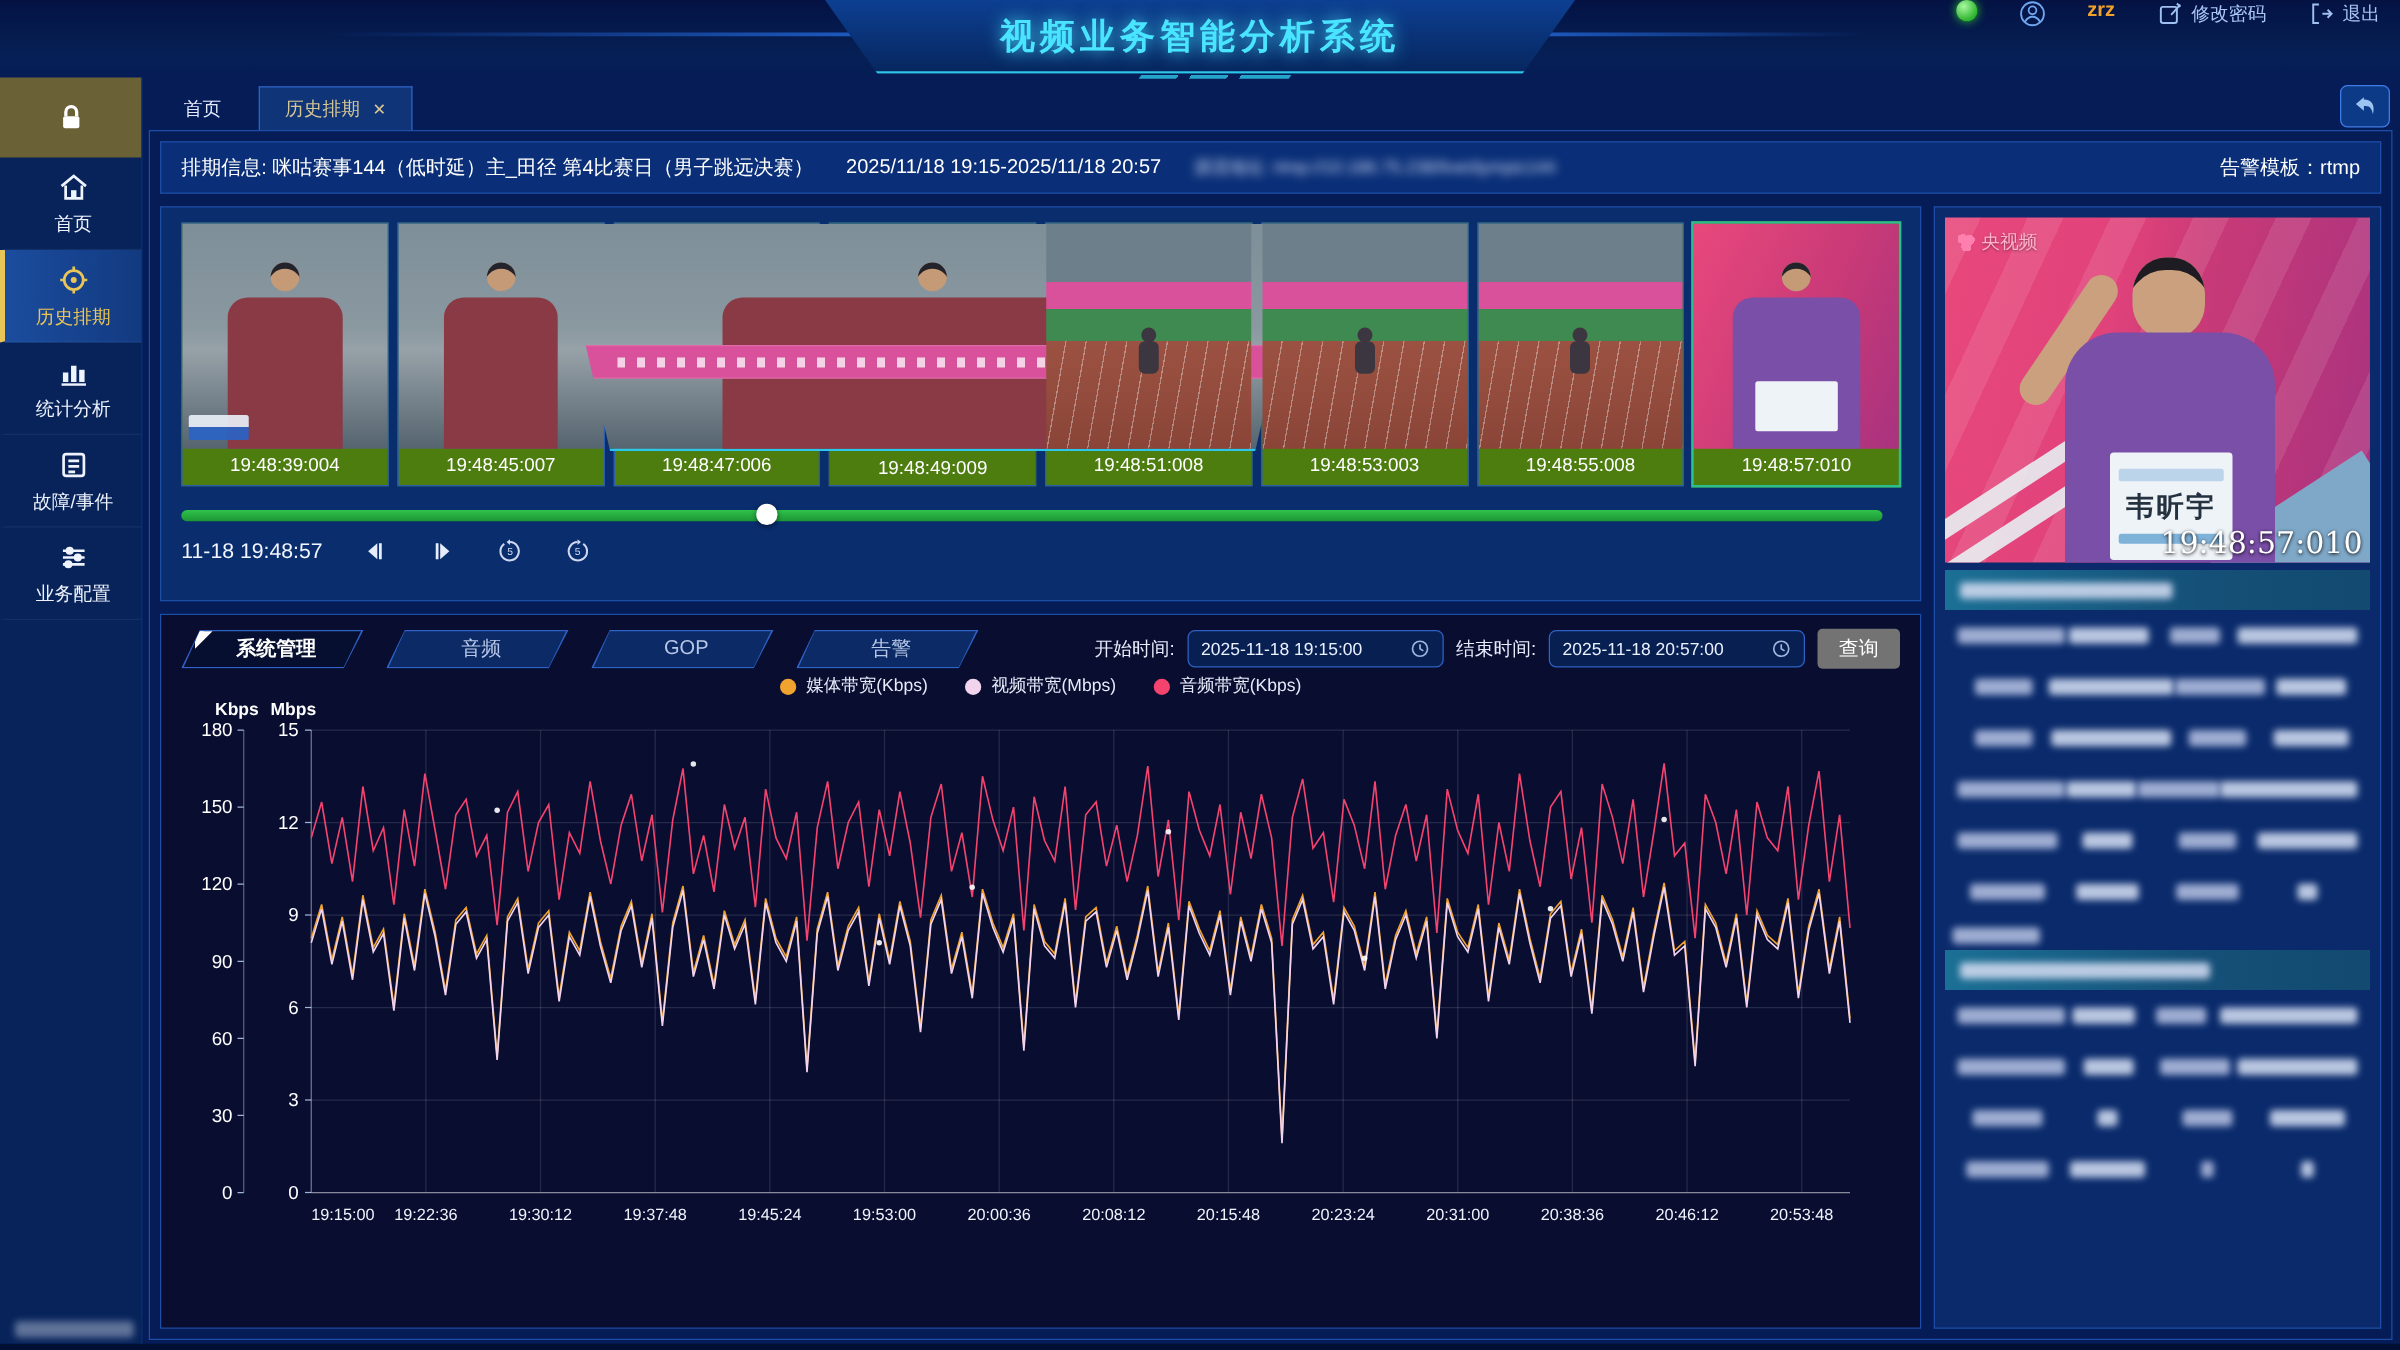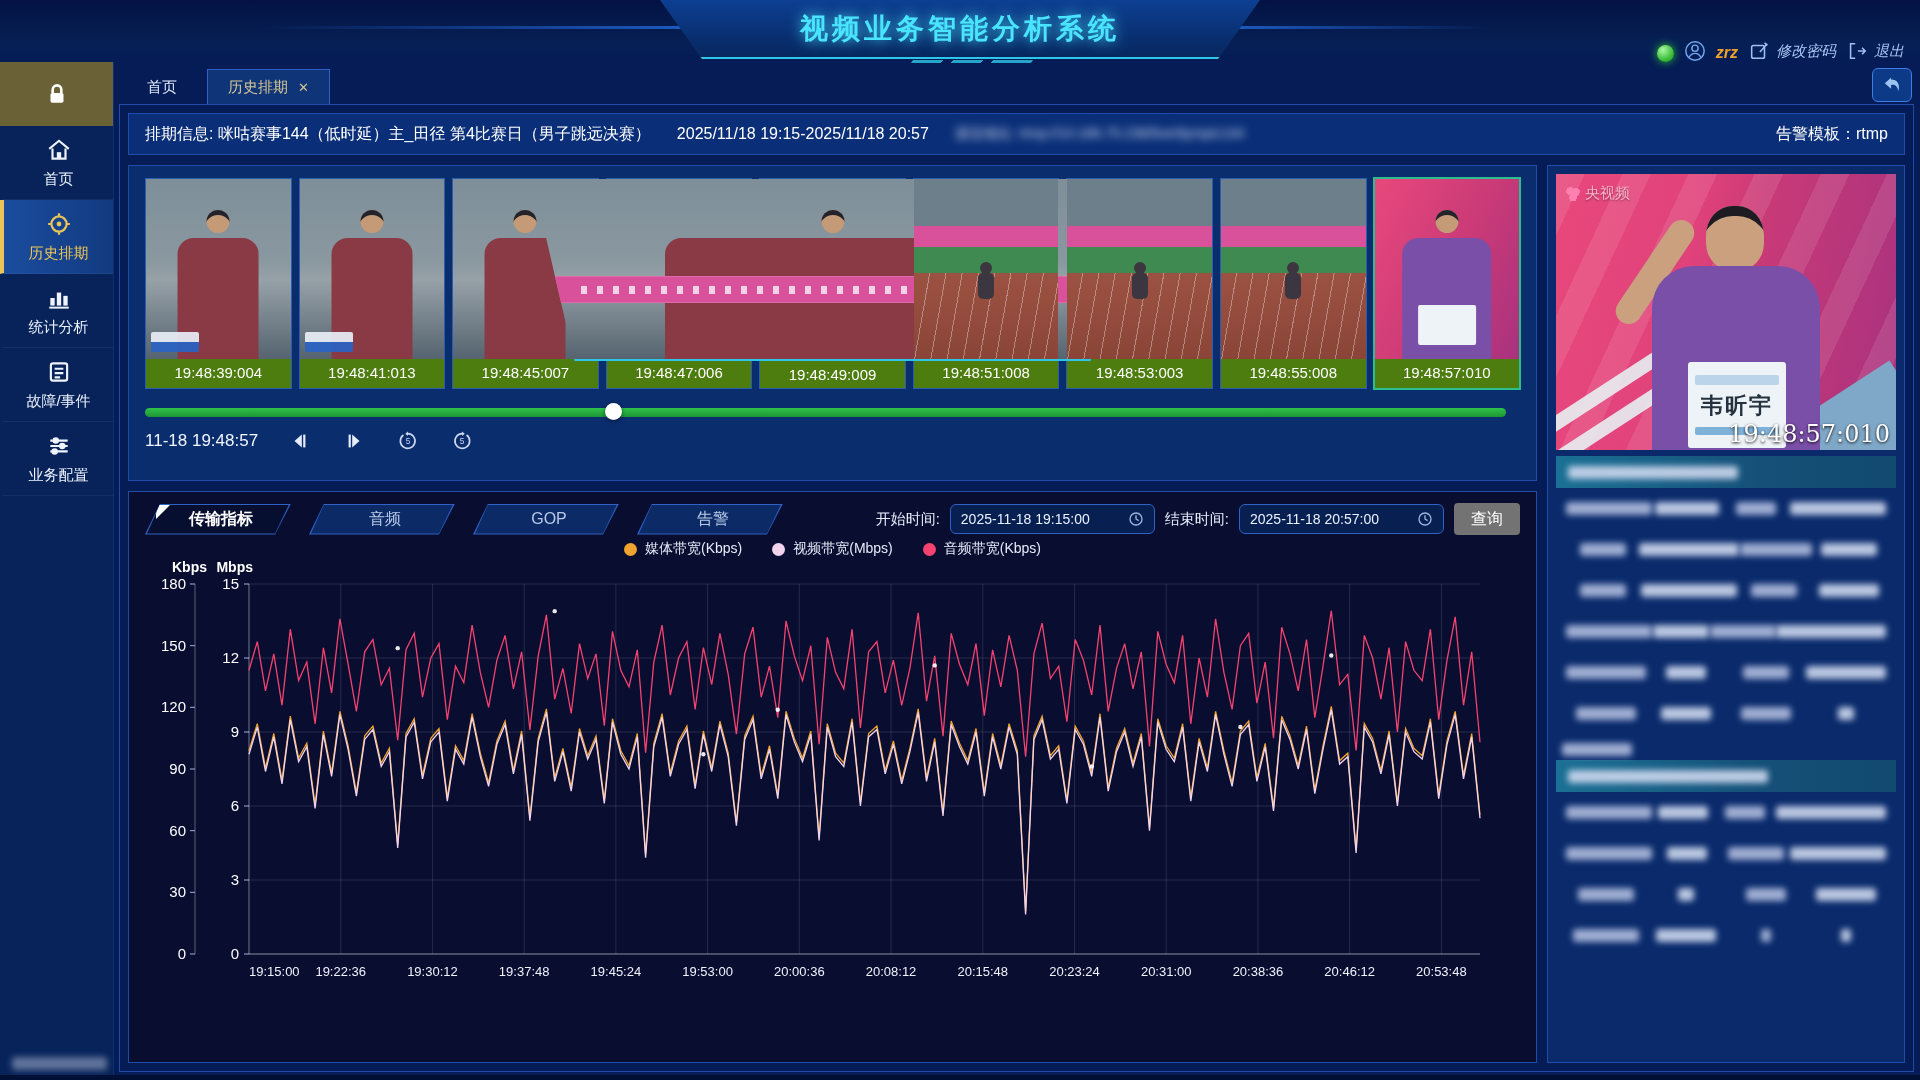--- a/index.html
+++ b/index.html
@@ -14,22 +14,22 @@
   .hdr-streak.r{right:430px;width:260px;background:linear-gradient(270deg,transparent,#1d5ac0);}
   .banner{position:absolute;left:50%;top:0;transform:translateX(-50%);
     width:600px;height:57px;display:flex;align-items:center;justify-content:center;
     background:linear-gradient(180deg,#0d3f92,#07275f);
     clip-path:polygon(0 0,100% 0,93% 100%,7% 100%);
     border-bottom:2px solid #2ec6e8;box-shadow:0 2px 14px rgba(46,198,232,.35);}
   .app-title{font-size:28px;font-weight:bold;color:#49e4ff;letter-spacing:4px;
     text-shadow:0 0 14px rgba(73,228,255,.9);}
   .banner-dash{position:absolute;top:60px;left:50%;width:120px;height:3px;transform:translateX(-40%) skewX(-35deg);
     background:linear-gradient(90deg,#2ec6e8 0 30px,transparent 30px 40px,#2ec6e8 40px 70px,transparent 70px 80px,#2ec6e8 80px 100%);opacity:.8;}
-  .user-cluster{position:absolute;right:16px;top:0;height:62px;display:flex;align-items:flex-end;gap:10px;
-    color:#a9c6f5;font-size:15px;font-style:italic;}
+  .user-cluster{position:absolute;right:16px;top:0;height:62px;display:flex;align-items:flex-start;gap:33px;
+    color:#a9c6f5;font-size:15px;}
   .green-dot{width:17px;height:17px;border-radius:50%;
     background:radial-gradient(circle at 35% 30%,#a8f7a0,#2db52d 70%);box-shadow:0 0 8px #2fc231;}
   .username{color:#f0a22a;font-weight:bold;font-size:16px;}
   .hdr-btn{display:flex;align-items:center;gap:6px;cursor:pointer;}
   .hdr-ico{width:22px;height:22px;}
 
   
   .sidebar{position:absolute;top:62px;left:0;width:113px;bottom:0;background:#07235a;
     border-right:1px solid #0b2f74;}
   .lock-tile{height:64px;background:#6b6136;display:flex;align-items:center;justify-content:center;}
@@ -304,28 +304,20 @@
           <div class="thumb-row" id="thumb-row">
               <div class="thumb">
                 <div class="thumb-img scoreboard">
                   <div class="t-head"></div>
                   <div class="t-shirt"></div>
                   <div class="t-score"></div>
                 </div>
                 <div class="thumb-time">19:48:39:004</div>
               </div>
               <div class="thumb">
-                <div class="thumb-img scoreboard">
-                  <div class="t-head"></div>
-                  <div class="t-shirt"></div>
-                  <div class="t-score"></div>
-                </div>
-                <div class="thumb-time">19:48:41:013</div>
-              </div>
-              <div class="thumb">
                 <div class="thumb-img closeup">
                   <div class="t-head"></div>
                   <div class="t-shirt"></div>
                 </div>
                 <div class="thumb-time">19:48:45:007</div>
               </div>
               <div class="thumb">
                 <div class="thumb-img closeup">
                   <div class="t-head"></div>
                   <div class="t-shirt"></div>
@@ -405,21 +397,21 @@
                 <text x="12" y="15.5" font-size="9" fill="#cfd8f0" stroke="none" text-anchor="middle">5</text>
               </svg>
               </span>
           </div>
         </div>
 
         <div class="chart-panel">
           <div class="chart-head">
             <div class="metric-tabs" id="metric-tabs">
                 <div class="mtab-o active">
-                  <div class="mtab">传输指标</div>
+                  <div class="mtab">系统管理</div>
                 </div>
                 <div class="mtab-o">
                   <div class="mtab">音频</div>
                 </div>
                 <div class="mtab-o">
                   <div class="mtab">GOP</div>
                 </div>
                 <div class="mtab-o">
                   <div class="mtab">告警</div>
                 </div>

